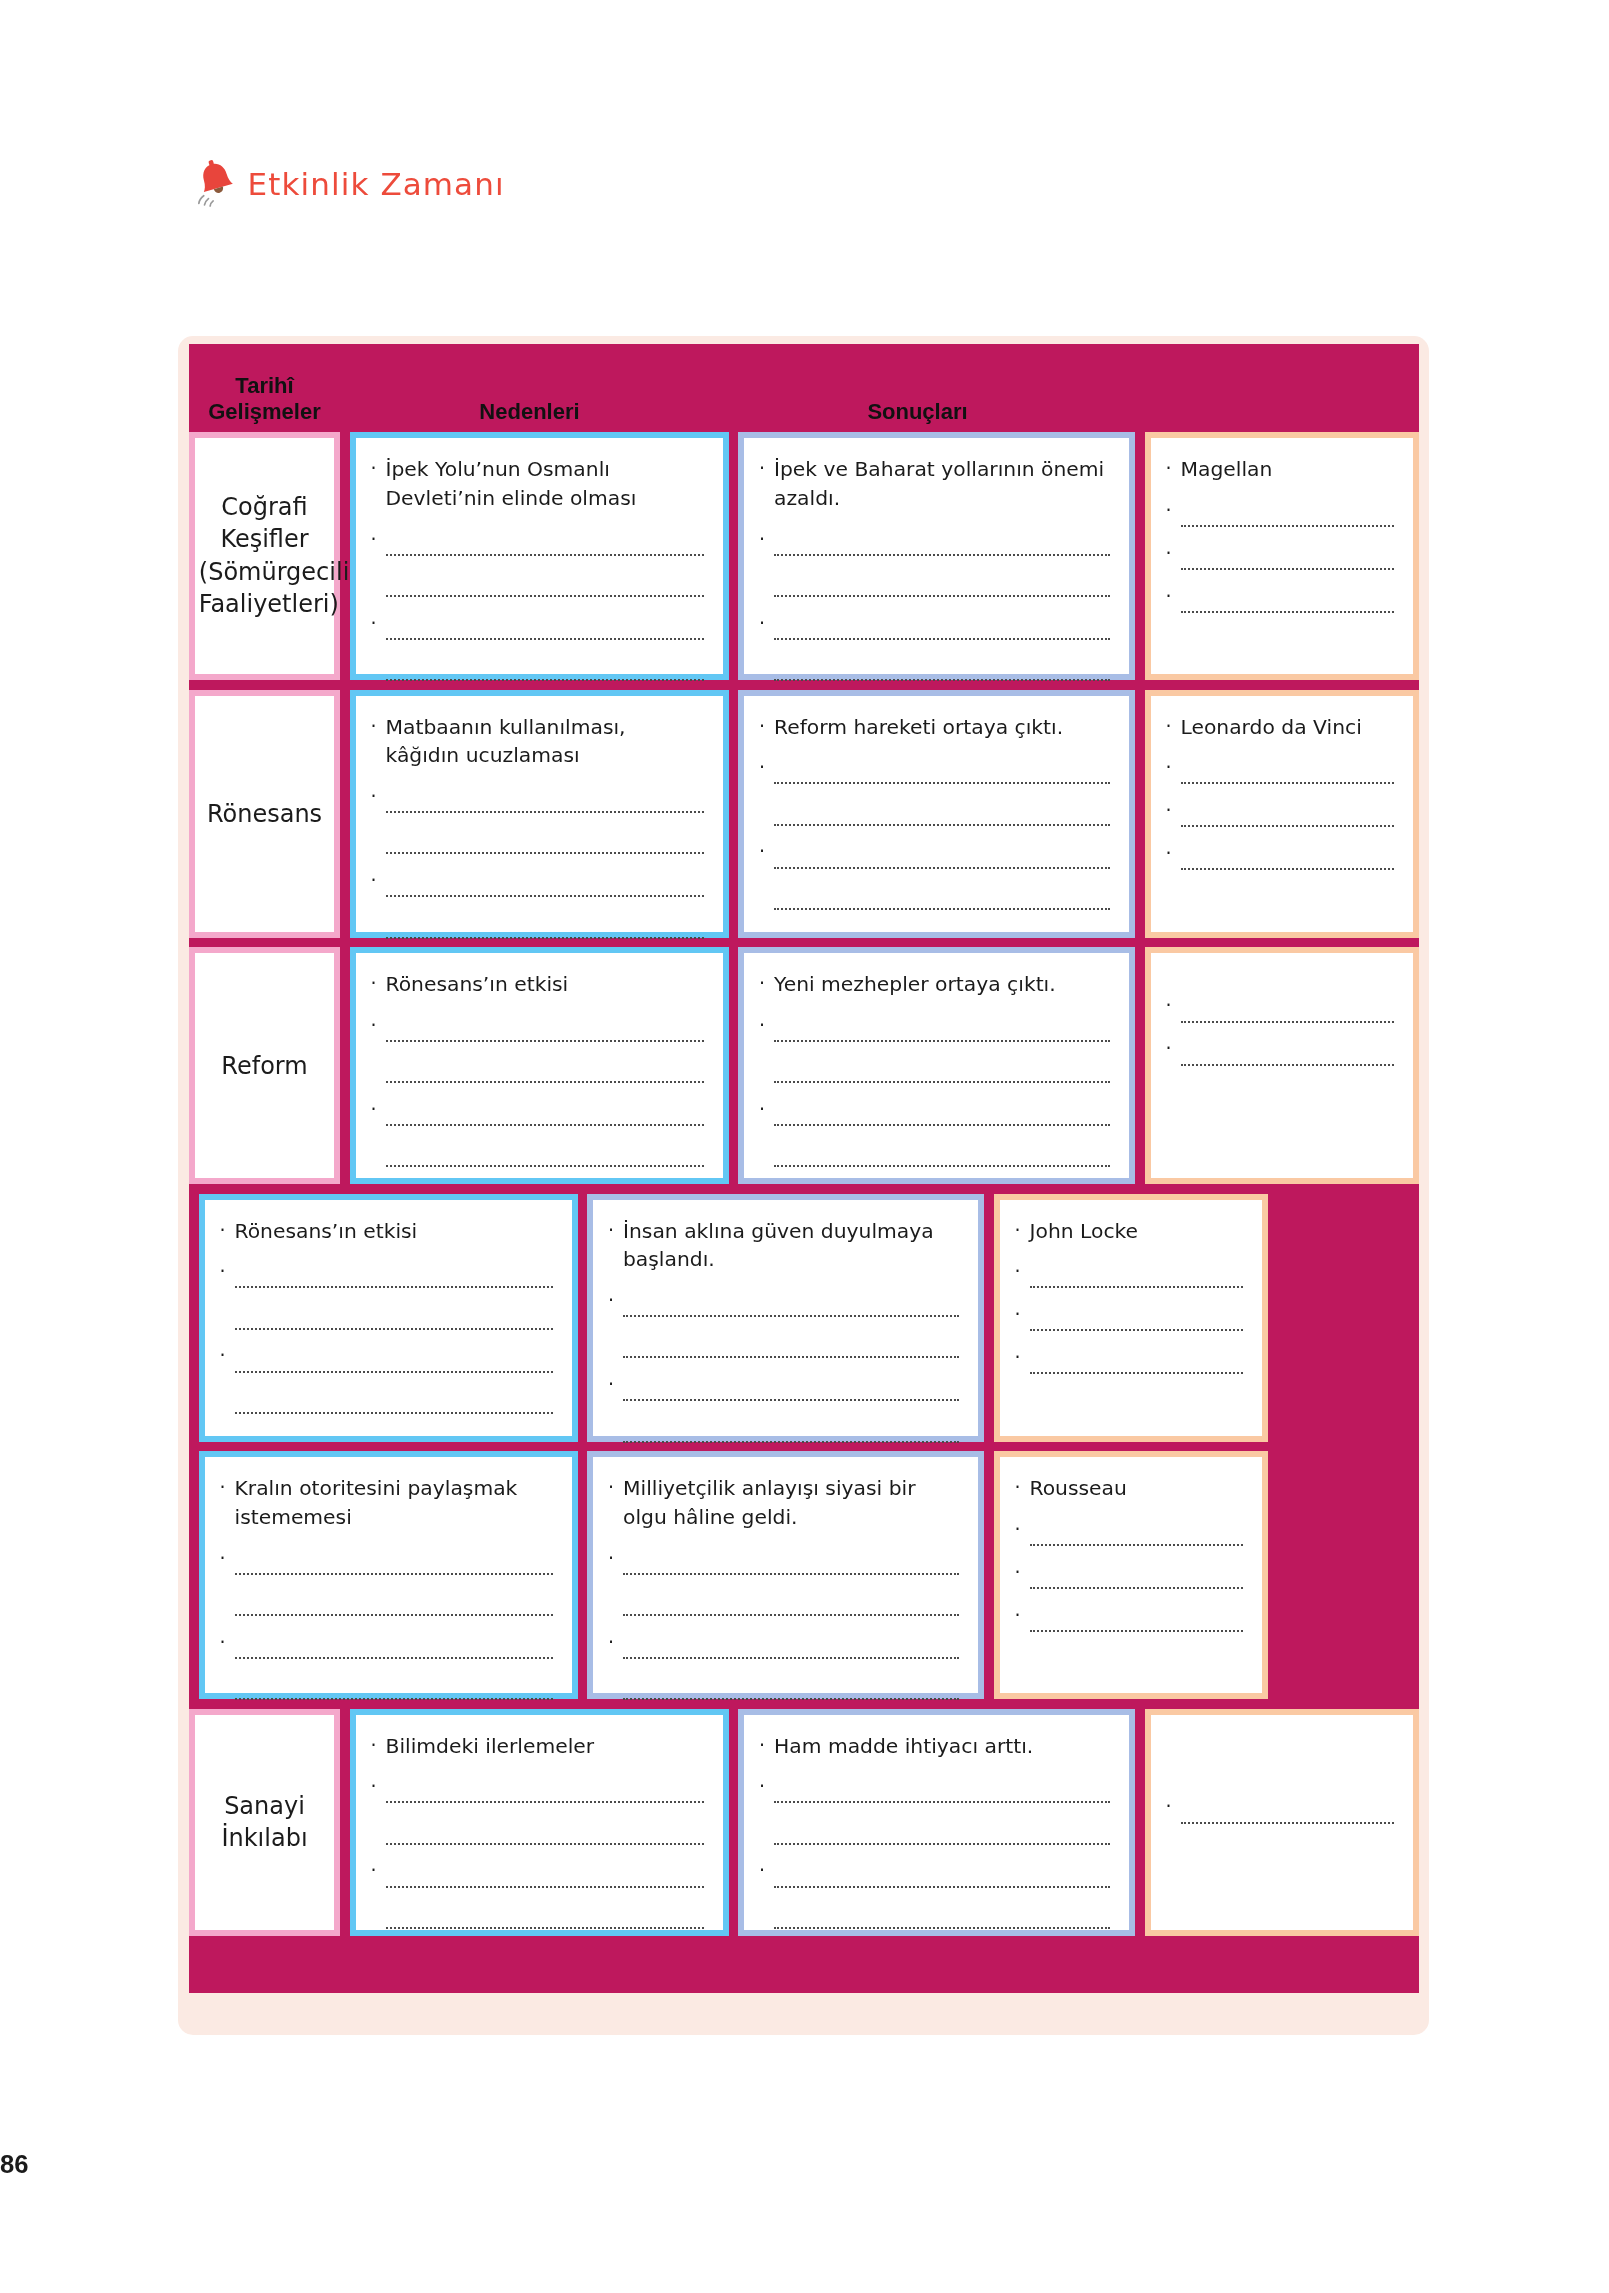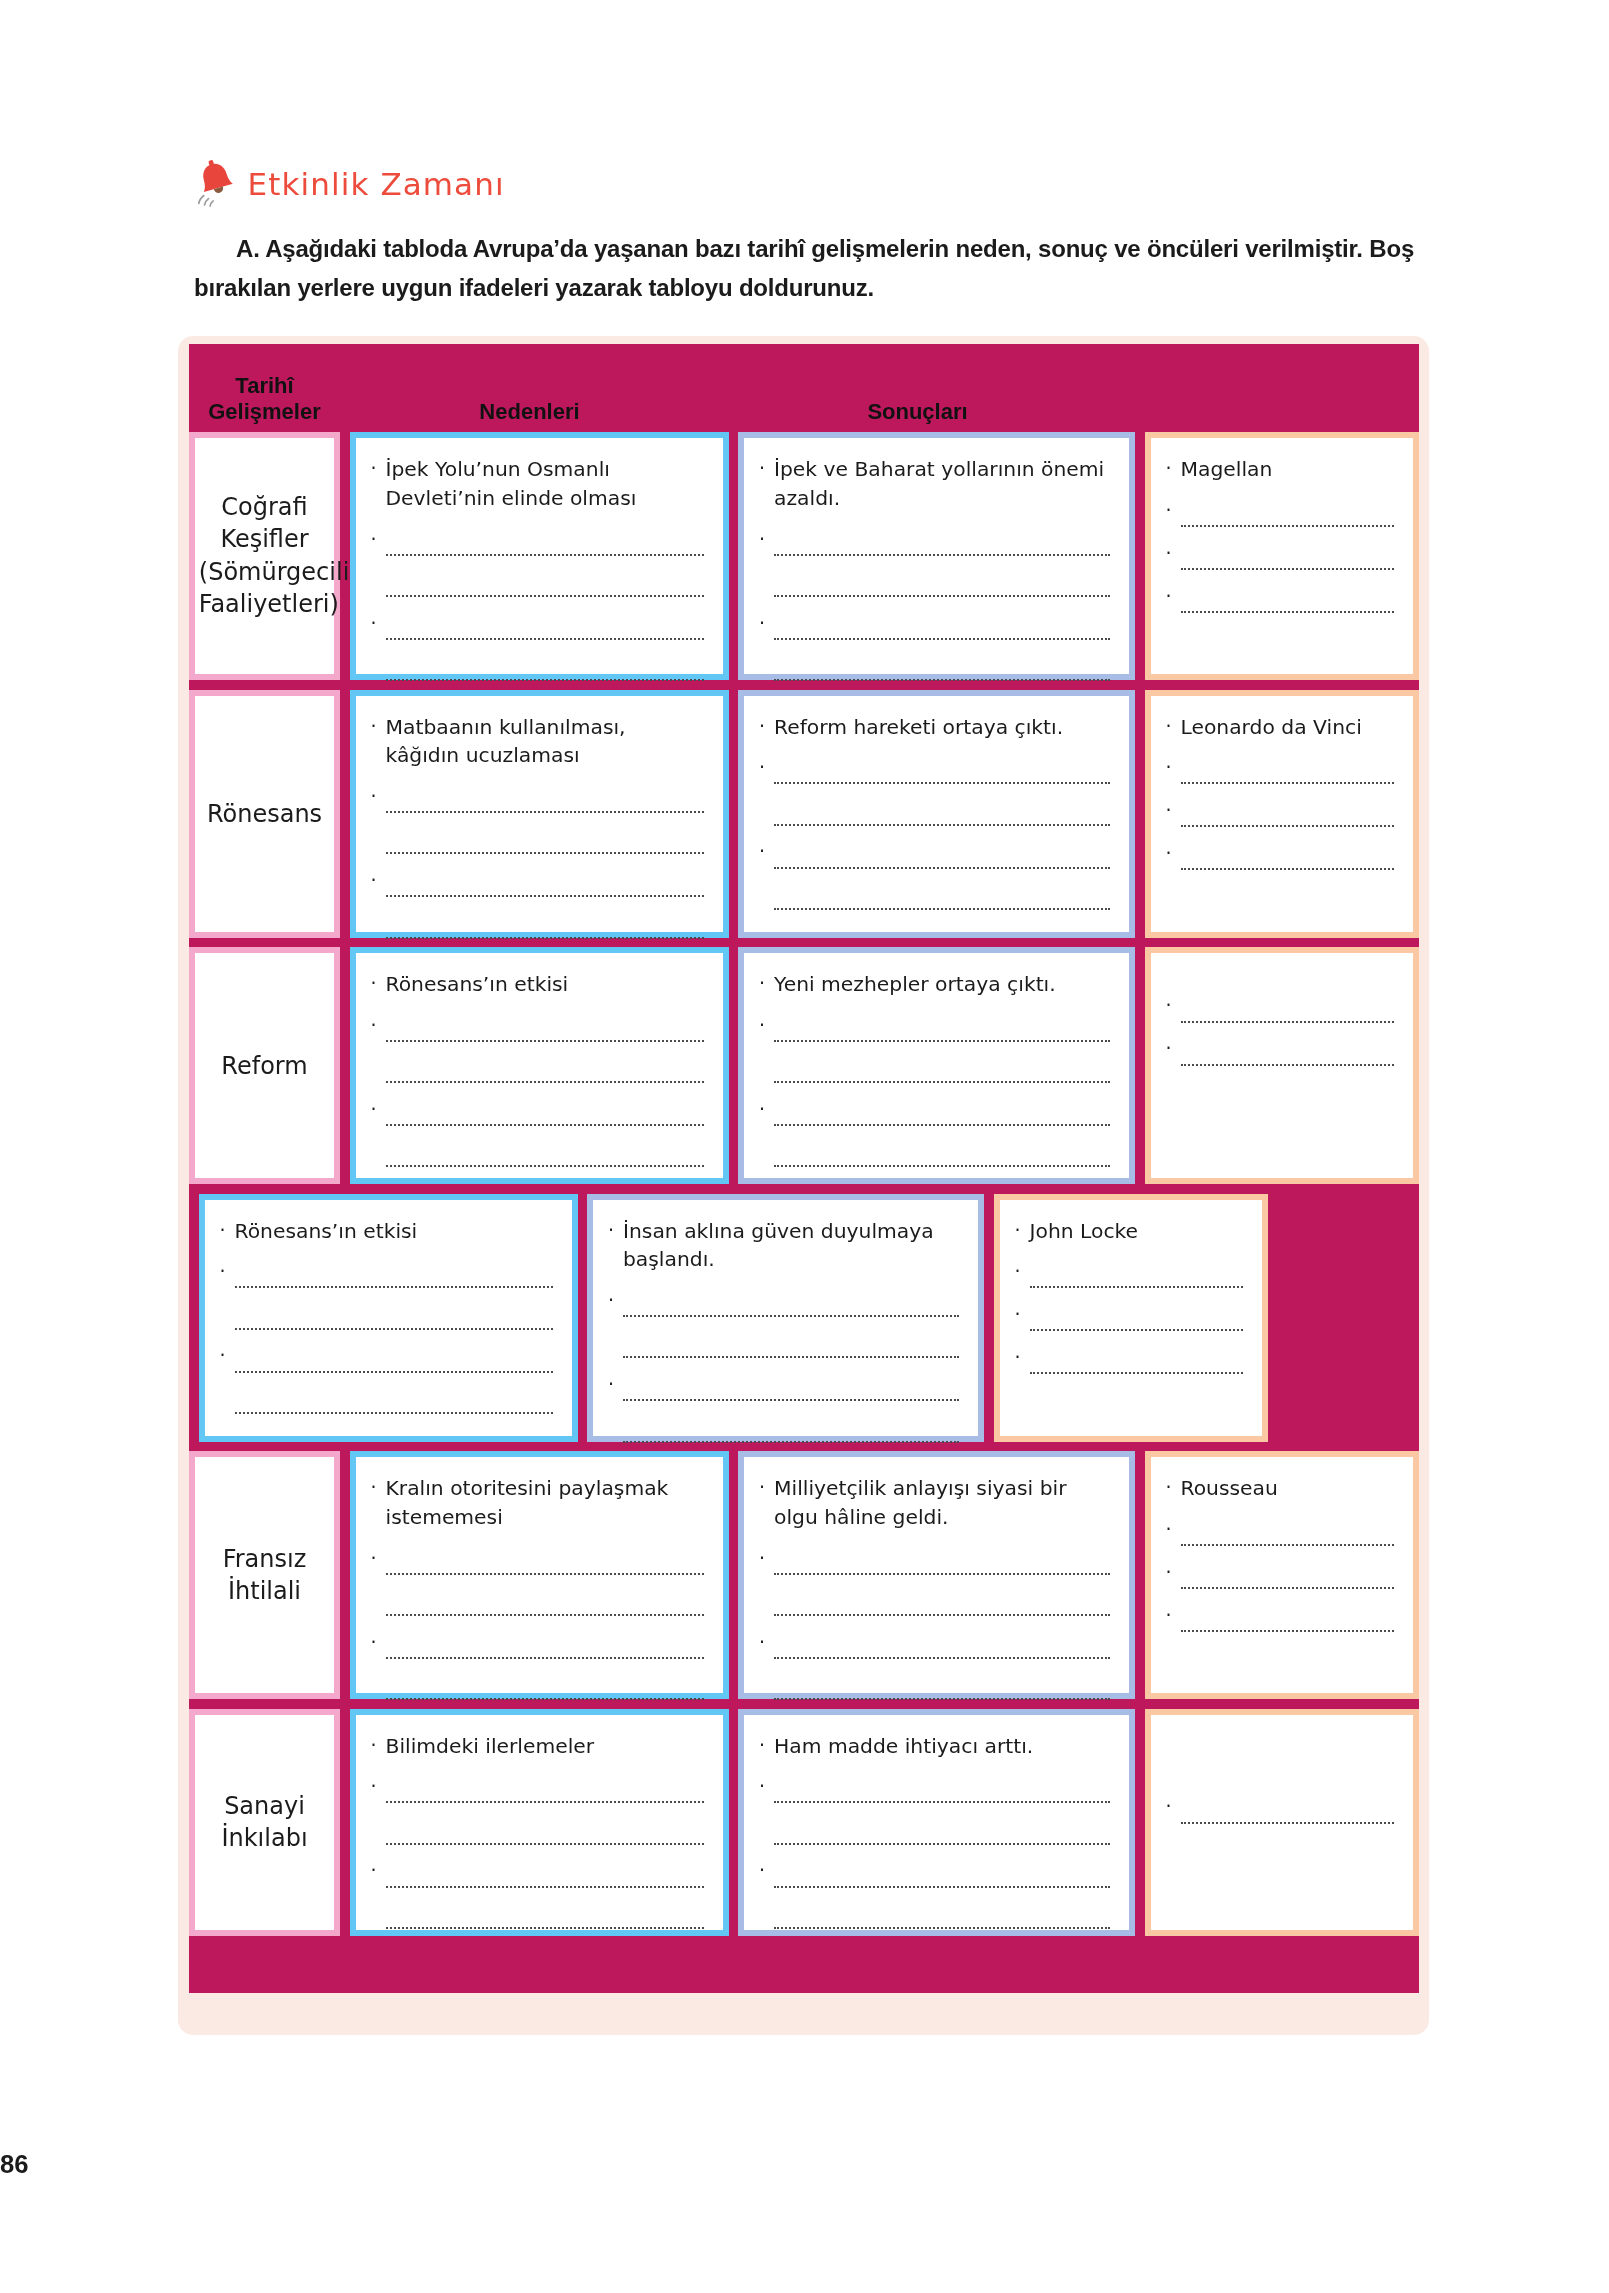--- a/index.html
+++ b/index.html
@@ -211,24 +211,20 @@
       </g>
       <g fill="none" stroke="#9a9a9a" stroke-width="1.8" stroke-linecap="round">
         <path d="M10 39 q-4.5 3.2 -5.2 8"></path>
         <path d="M15 42 q-3.6 2.8 -4.2 6.8"></path>
         <path d="M20 44.5 q-2.8 2.2 -3.2 5.4"></path>
       </g>
     </svg>
     <div class="activity-title">Etkinlik Zamanı</div>
   </div>
 
-  <div class="instructions">
-    <span class="indent"></span><span>A. Aşağıdaki tabloda Avrupa’da yaşanan bazı tarihî gelişmelerin neden, sonuç ve öncüleri</span>
-    <span>verilmiştir. Boş bırakılan yerlere uygun ifadeleri yazarak tabloyu doldurunuz.</span>
-  </div>
 
   <div class="panel"></div>
 
   <div class="table-wrap">
 
     <div class="thead">
       <div class="th th-col1">
         <div>
           <div>Tarihî</div>
           <div>Gelişmeler</div>
@@ -524,23 +520,20 @@
                 <span class="dot">·</span>
                 <div class="lines">
                   <div class="dotline"></div>
                 </div>
               </div>
             </div>
           </div>
         </div>
         <div class="row-gap"></div>
         <div class="trow" style="height: 248px;">
-          <div class="cell c-topic">
-            <div class="topic-label">Fransız İhtilali</div>
-          </div>
           <div class="cell c-cause">
             <div class="cell-inner">
               <div class="entry">
                 <span class="dot">·</span>
                 <span class="txt">Kralın otoritesini paylaşmak istememesi</span>
               </div>
               <div class="blank">
                 <span class="dot">·</span>
                 <div class="lines">
                   <div class="dotline"></div>

